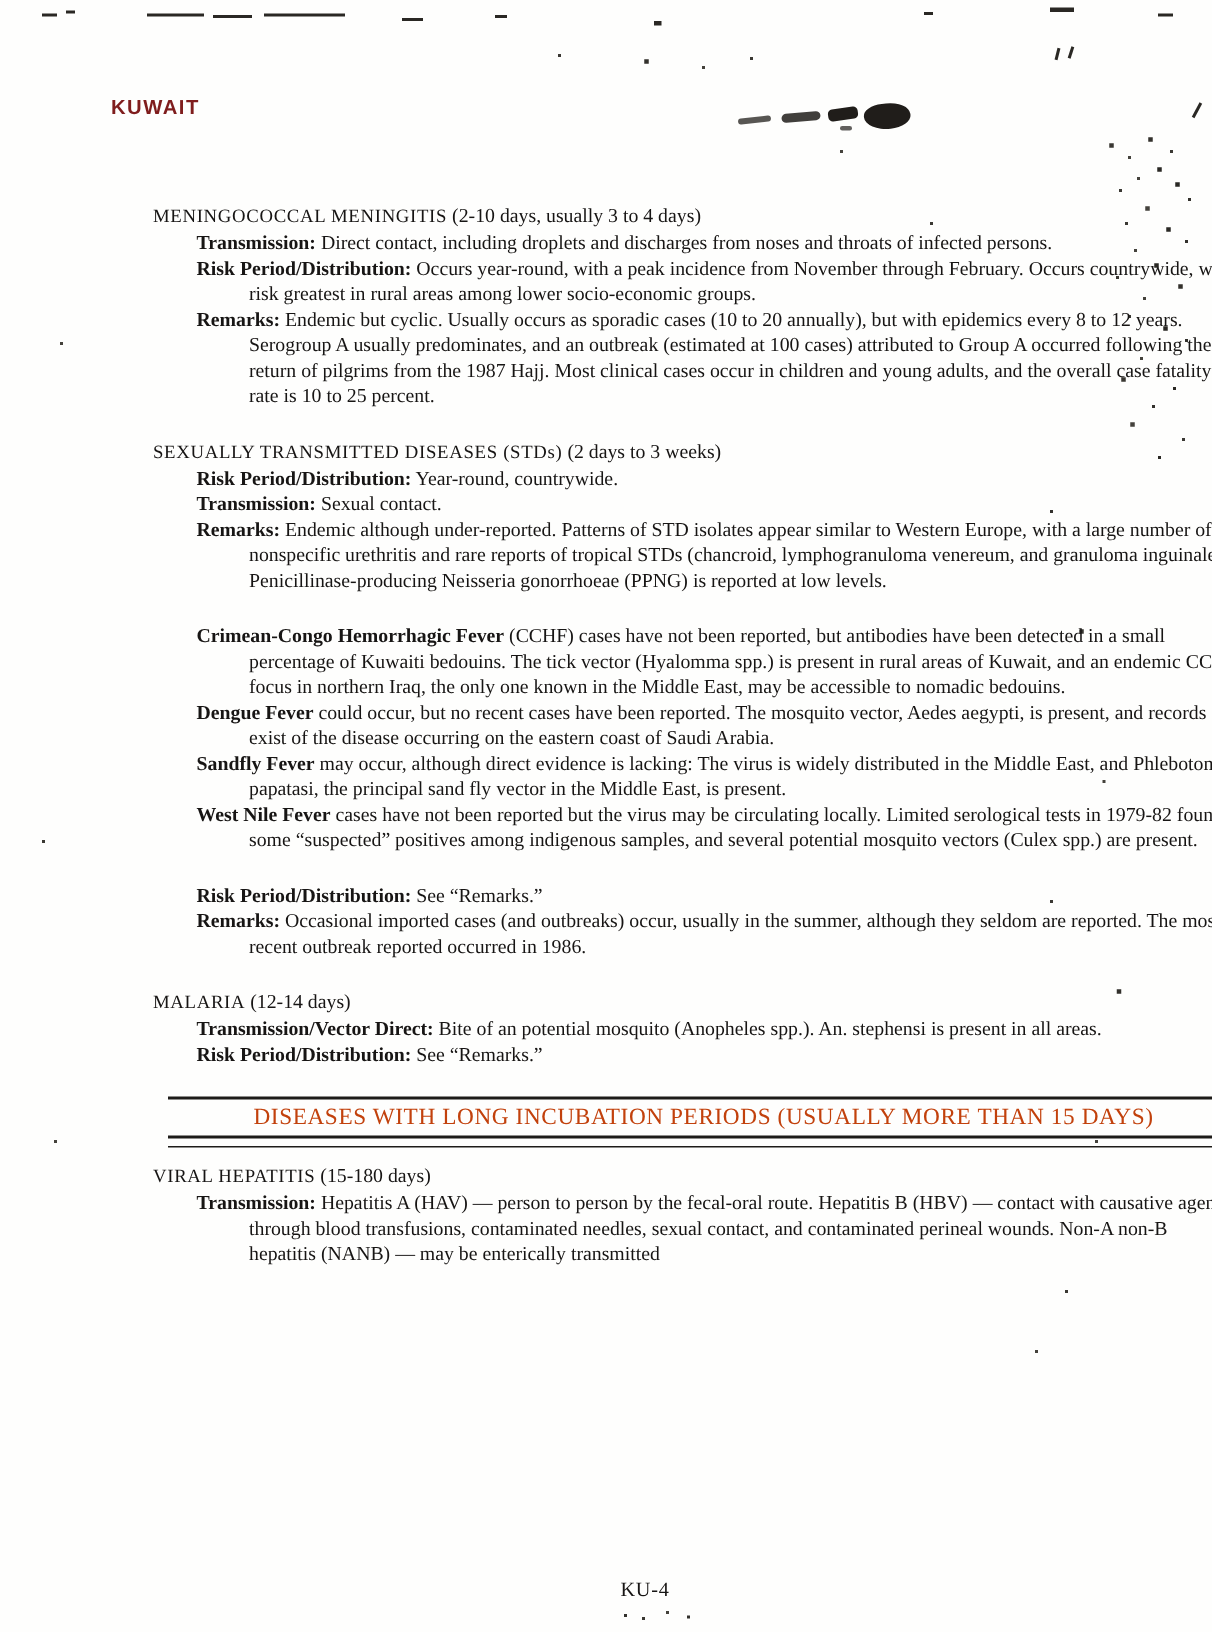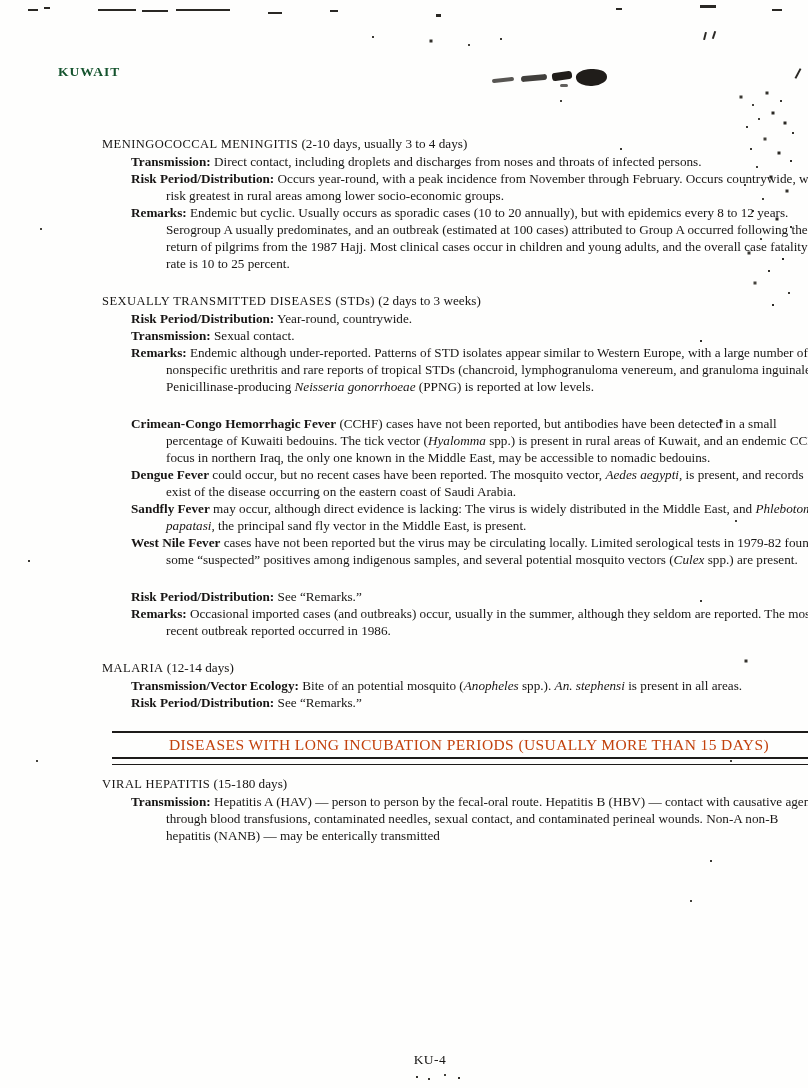--- a/index.html
+++ b/index.html
@@ -2,35 +2,35 @@
 <html><head>
 <meta charset="utf-8">
 <style>
   html,body{margin:0;padding:0;background:#e8e8e8;}
   .page{
     position:relative;width:808px;height:1088px;background:#fefefd;
     overflow:hidden;font-family:"Liberation Serif",serif;color:#171514;
     margin:0 auto;
   }
   .kuwait{
-    position:absolute;left:58px;top:64px;
-    font-family:Liberation Serif, serif;font-weight:bold;
-    font-size:13.5px;letter-spacing:1px;color:#14532d;
+    position:absolute;left:74px;top:64px;
+    font-family:Liberation Sans, sans-serif;font-weight:bold;
+    font-size:13.5px;letter-spacing:1px;color:#7f1d1d;
   }
   .content{
     position:absolute;left:66px;top:135px;width:724px;
     font-size:13.2px;line-height:17px;margin-left:36px;
   }
   .section{margin:0 0 20px 0;}
   .sec-head{white-space:nowrap;}
   .sec-title{font-size:12.5px;letter-spacing:0.45px;}
   .sec-sub{font-size:13.2px;}
   .para{margin:0;padding-left:64px;text-indent:-35px;}
   .para .b{font-weight:bold;}
-  .para .i{font-style:italic;text-align:right;}
+  .para .i{text-align:right;}
   
   .banner{margin:14px 0 10px 10px;}
   .banner .rule{border:0;border-top:2.5px solid #1d1b19;margin:0;}
   .banner .rule.thin{border-top-width:1.5px;}
   .banner-text{
     text-align:center;font-size:15.5px;letter-spacing:0.4px;
     padding:3px 0 4px 0;color:#c2410c;
   }
   .banner .gap{height:5px;}
   .footer{
@@ -117,21 +117,21 @@
       <p class="para"><span class="b">West Nile Fever</span><span> cases have not been reported but the virus may be circulating locally. Limited serological tests in 1979-82 found some “suspected” positives among indigenous samples, and several potential mosquito vectors (</span><span class="i">Culex</span><span> spp.) are present.</span></p>
     </div>
 
     <div class="section">
       <p class="para"><span class="b">Risk Period/Distribution:</span><span> See “Remarks.”</span></p>
       <p class="para"><span class="b">Remarks:</span><span> Occasional imported cases (and outbreaks) occur, usually in the summer, although they seldom are reported. The most recent outbreak reported occurred in 1986.</span></p>
     </div>
 
     <div class="section">
       <div class="sec-head"><span class="sec-title">MALARIA</span> <span class="sec-sub">(12-14 days)</span></div>
-      <p class="para"><span class="b">Transmission/Vector Ecology:</span><span> Bite of an potential mosquito (</span><span class="i">Anopheles</span><span> spp.). </span><span class="i">An. stephensi</span><span> is present in all areas.</span></p>
+      <p class="para"><span class="b">Transmission/Vector Direct:</span><span> Bite of an potential mosquito (</span><span class="i">Anopheles</span><span> spp.). </span><span class="i">An. stephensi</span><span> is present in all areas.</span></p>
       <p class="para"><span class="b">Risk Period/Distribution:</span><span> See “Remarks.”</span></p>
     </div>
 
     <div class="banner">
       <hr class="rule">
       <div class="banner-text">DISEASES WITH LONG INCUBATION PERIODS (USUALLY MORE THAN 15 DAYS)</div>
       <hr class="rule">
       <div class="gap"></div>
       <hr class="rule thin">
     </div>

